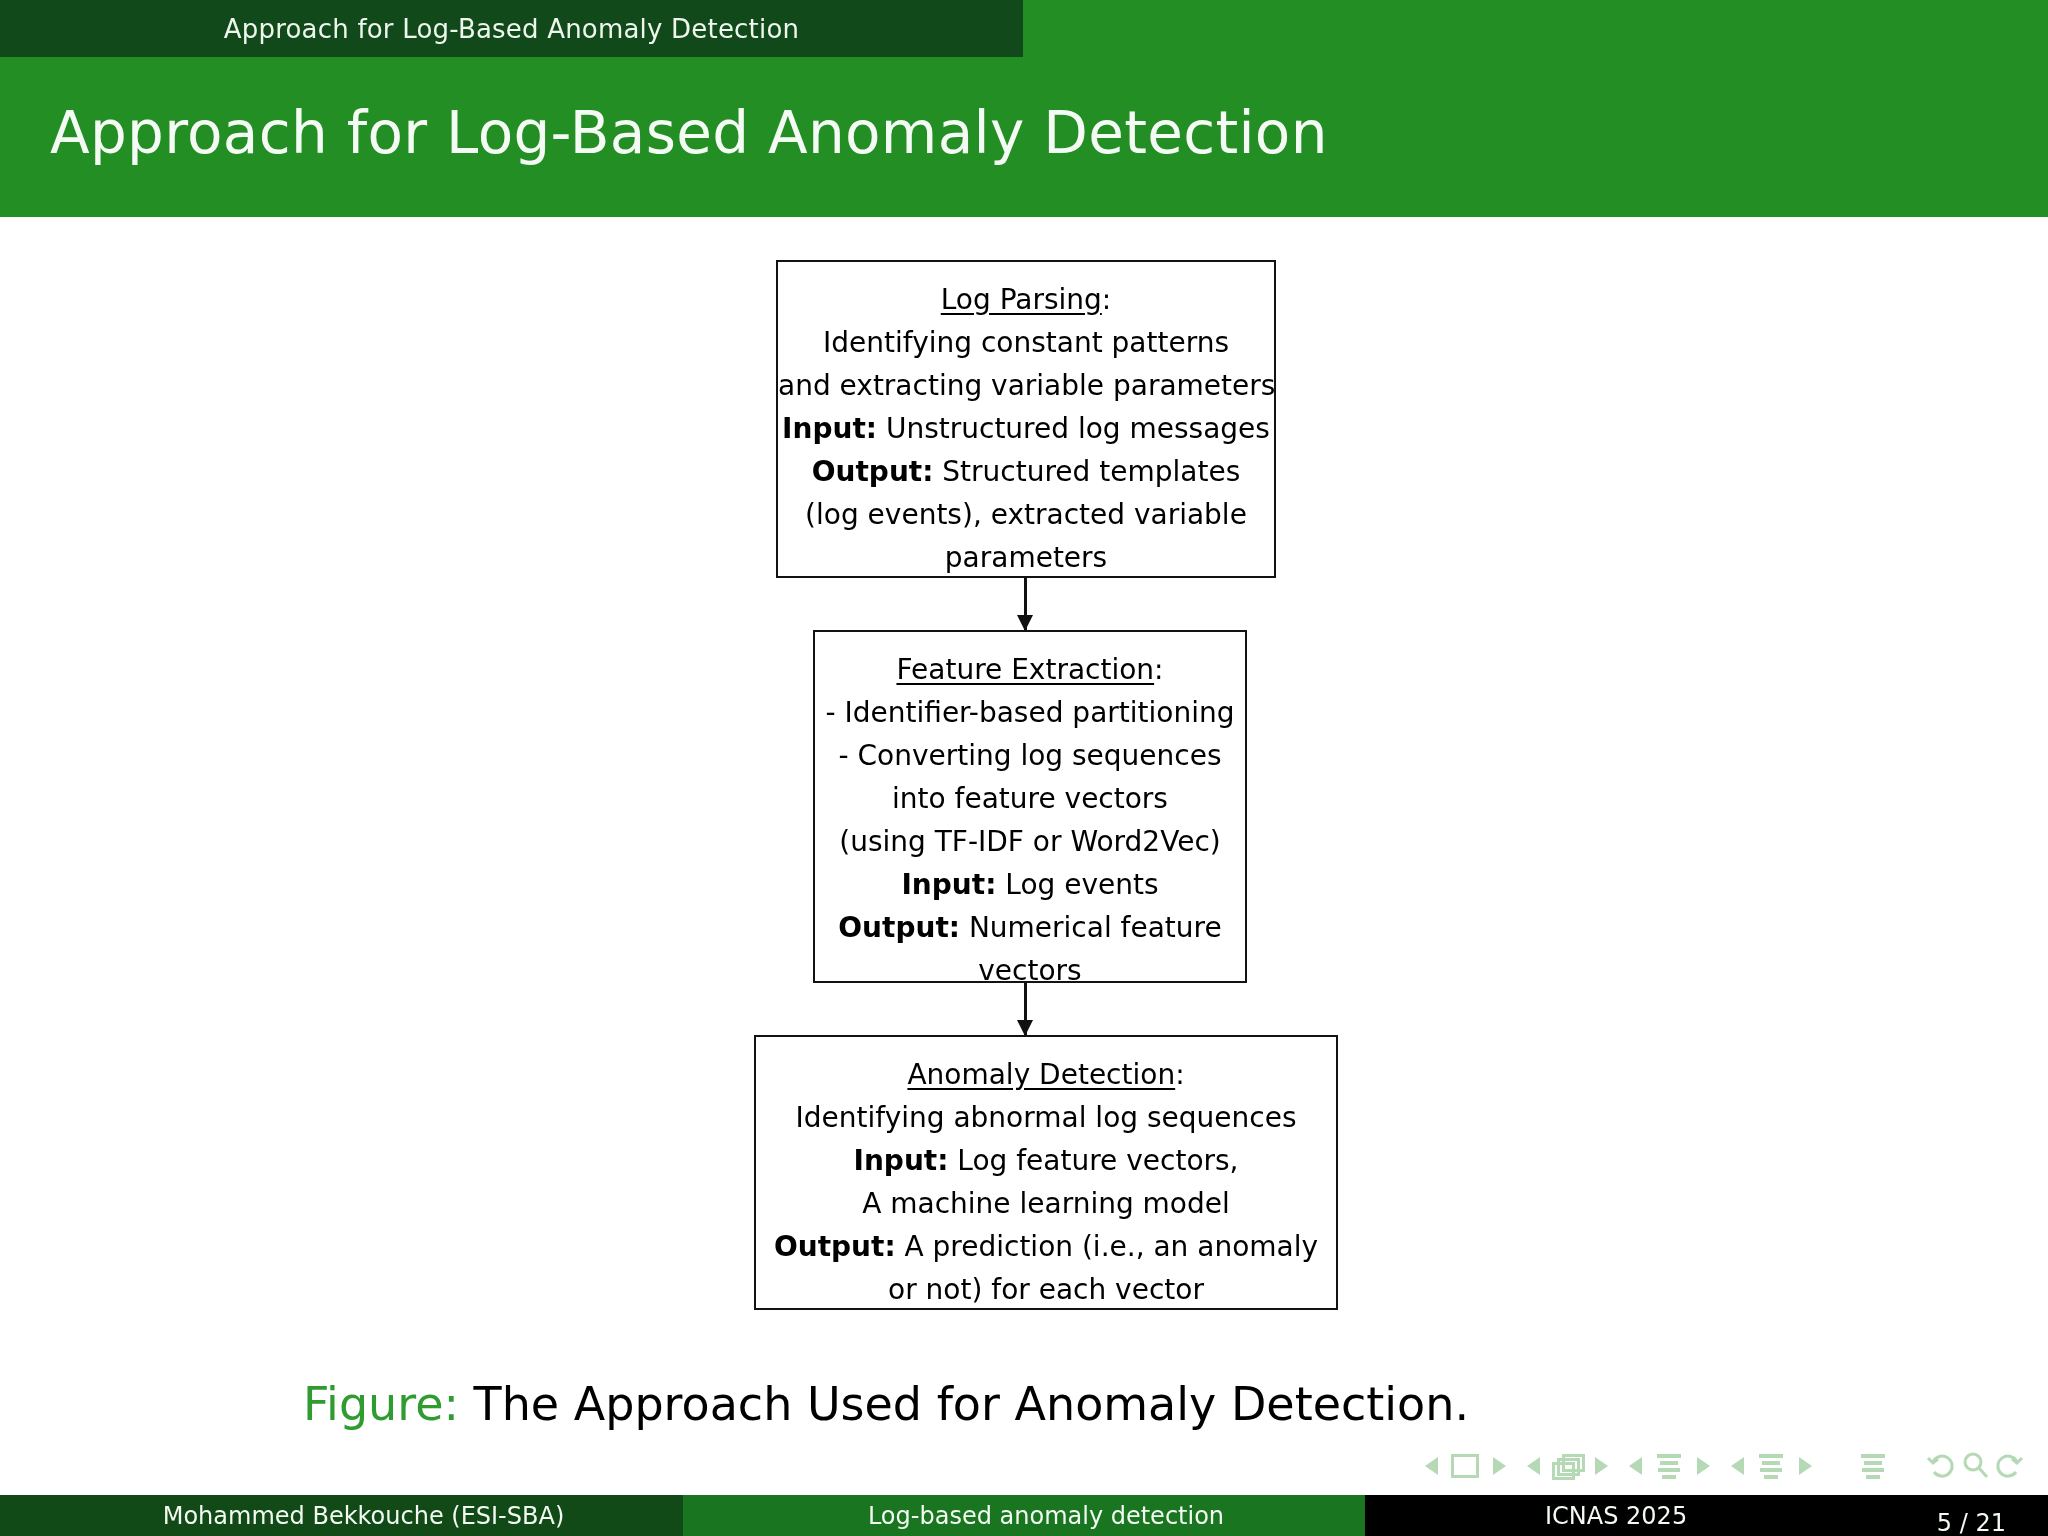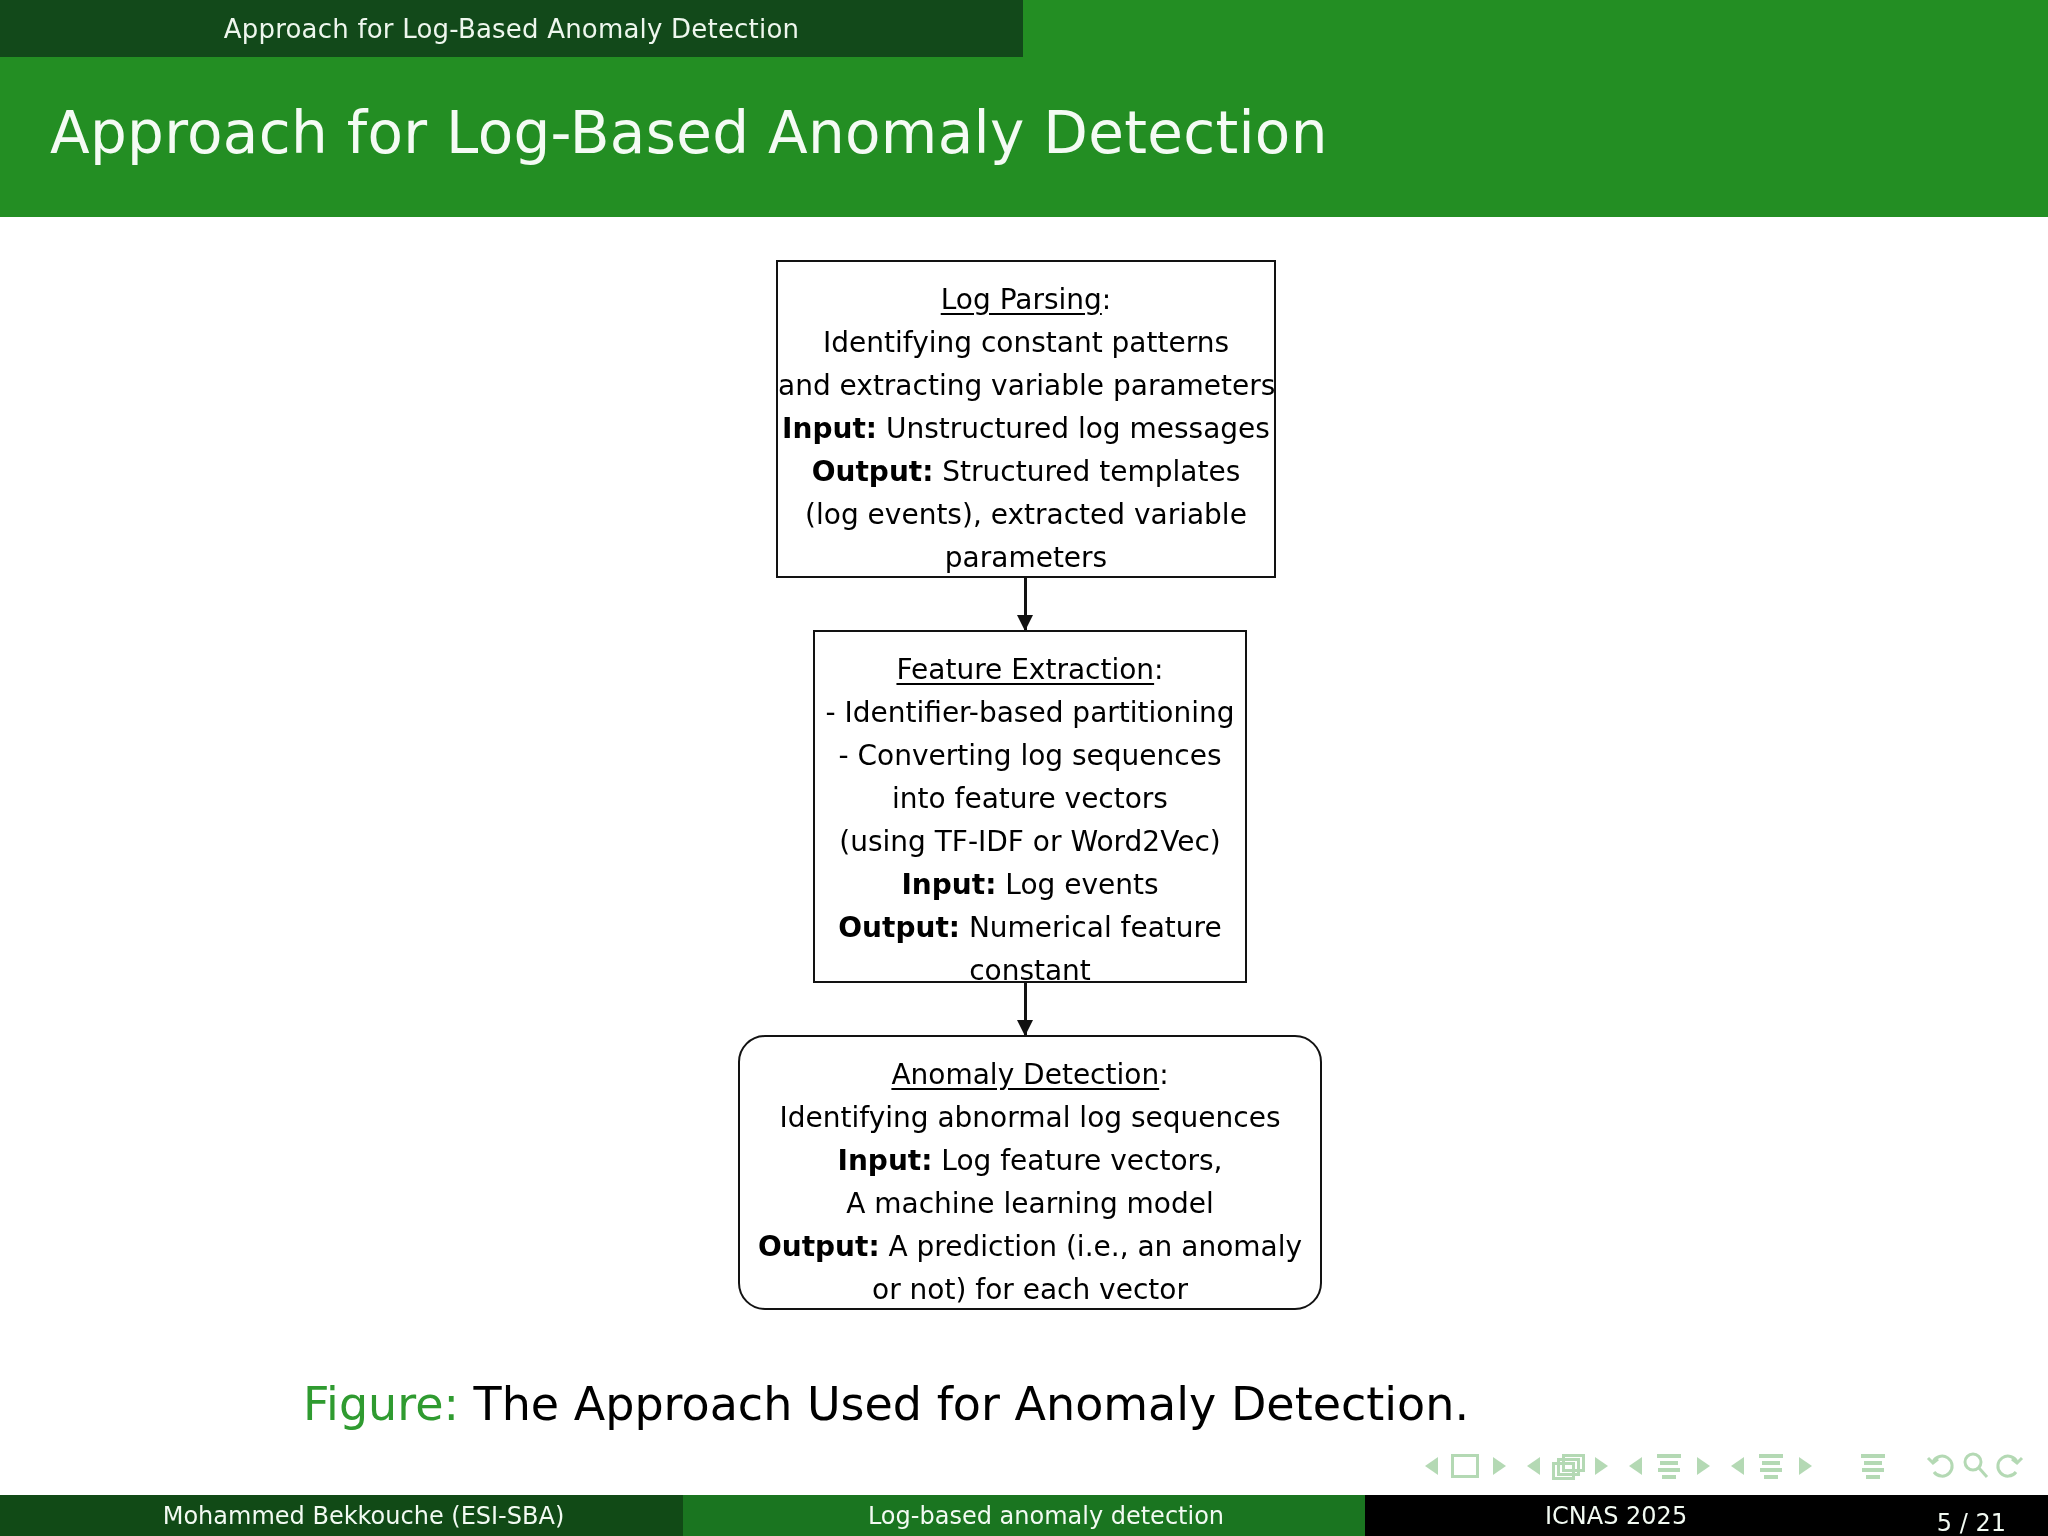--- a/index.html
+++ b/index.html
@@ -57,21 +57,21 @@
     line-height:43px;
     padding-top:16px;
   }
   .flow-box .ttl{ text-decoration:none; }
   .flow-box .ttl u{ text-decoration:underline; text-underline-offset:4px; }
   .flow-box b{ font-weight:700; }
   .flow-line{ white-space:nowrap; }
 
   #box-log-parsing{ left:776px; top:43px;  width:500px; height:318px; }
   #box-feature-extraction{ left:813px; top:413px; width:434px; height:353px; }
-  #box-anomaly-detection{ left:738px; top:818px; width:584px; height:275px;border-radius:27px; }
+  #box-anomaly-detection{ left:754px; top:818px; width:584px; height:275px; }
 
   .arrow{ position:absolute; width:3px; background:#111; }
   .arrow::after{
     content:"";position:absolute;left:-7px;bottom:-1px;
     width:0;height:0;
     border-left:8.5px solid transparent;
     border-right:8.5px solid transparent;
     border-top:16px solid #111;
   }
   #arrow-1{ left:1024px; top:361px; height:52px; }
@@ -171,21 +171,21 @@
     <div class="flow-box" id="box-feature-extraction">
       <div class="flow-line ttl">
         <u>Feature Extraction</u><span>:</span>
       </div>
       <div class="flow-line"><span>- Identifier-based partitioning</span></div>
       <div class="flow-line"><span>- Converting log sequences</span></div>
       <div class="flow-line"><span>into feature vectors</span></div>
       <div class="flow-line"><span>(using TF-IDF or Word2Vec)</span></div>
       <div class="flow-line"><b>Input:</b><span> Log events</span></div>
       <div class="flow-line"><b>Output:</b><span> Numerical feature</span></div>
-      <div class="flow-line"><span>constant</span></div>
+      <div class="flow-line"><span>vectors</span></div>
     </div>
 
     <div class="arrow" id="arrow-2"></div>
 
     <div class="flow-box" id="box-anomaly-detection">
       <div class="flow-line ttl">
         <u>Anomaly Detection</u><span>:</span>
       </div>
       <div class="flow-line"><span>Identifying abnormal log sequences</span></div>
       <div class="flow-line"><b>Input:</b><span> Log feature vectors,</span></div>

